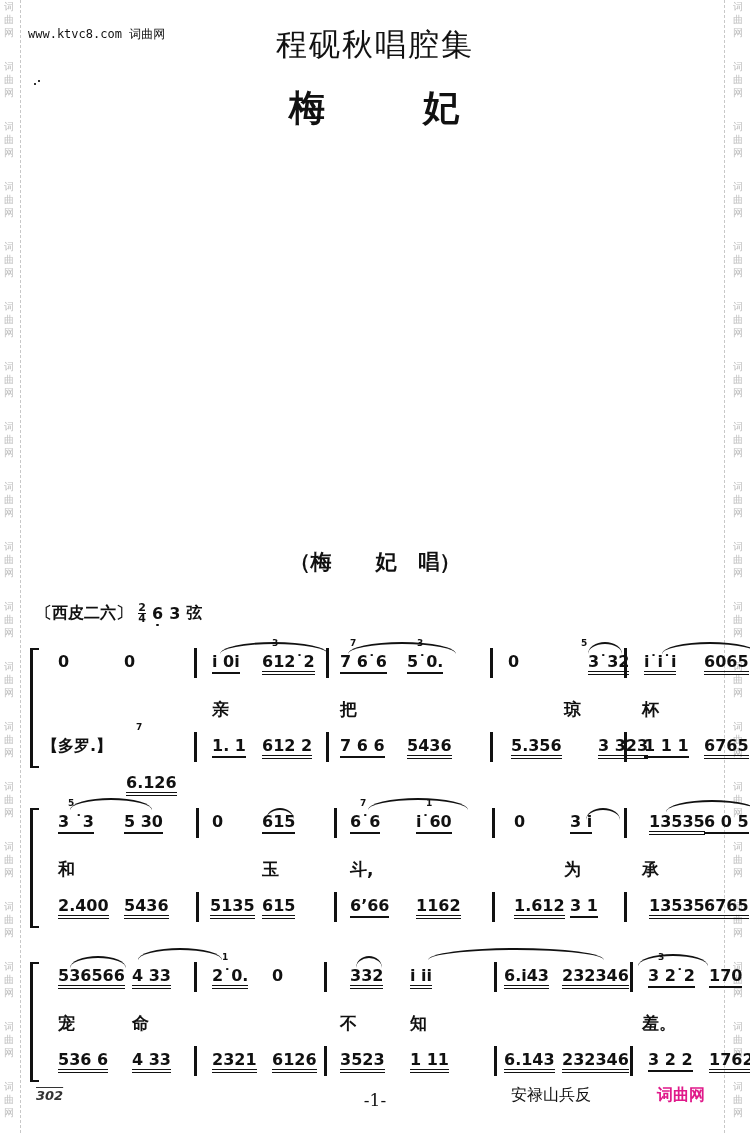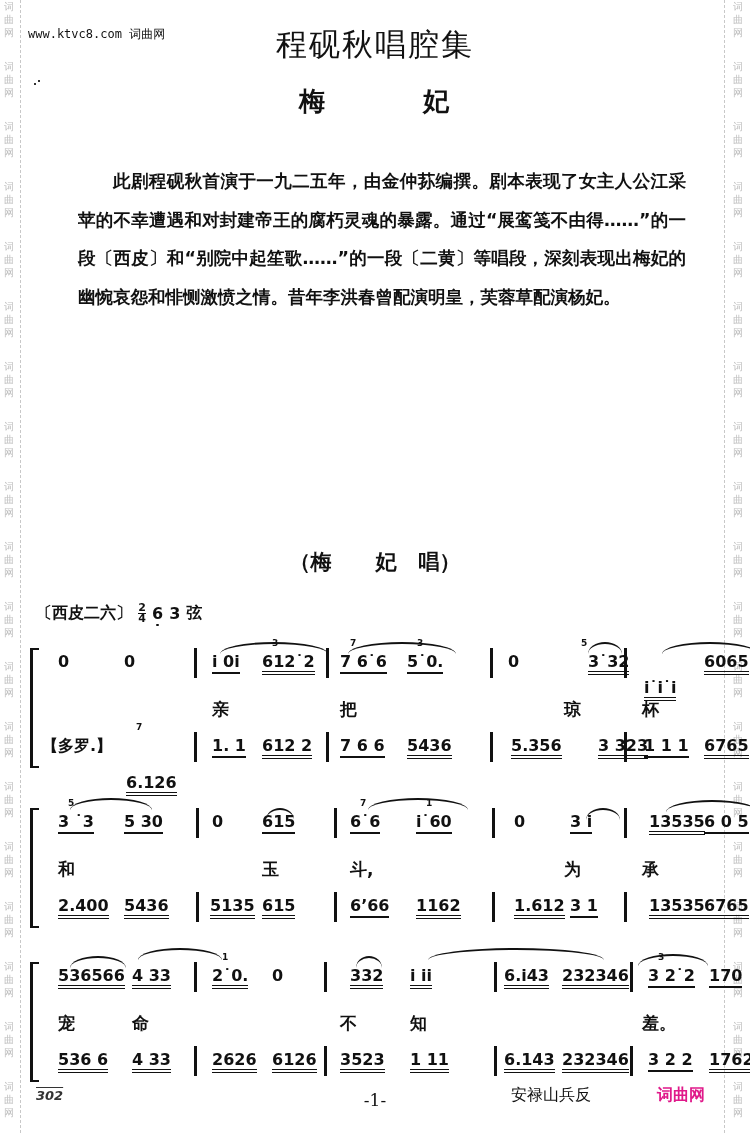--- a/index.html
+++ b/index.html
@@ -18,21 +18,21 @@
   .watermark-top {
     position: absolute; left: 28px; top: 26px; font-family: "DejaVu Sans Mono", monospace;
     font-size: 12px; color: #111;
   }
   .book-title {
     position: absolute; left: 0; width: 750px; top: 24px; text-align: center;
     font-size: 31px; letter-spacing: 2px; font-family: "DejaVu Serif", serif; color: #111;
   }
   .opera-title {
     position: absolute; left: 0; width: 750px; top: 84px; text-align: center;
-    font-size: 26px; font-weight: bold; font-family: "DejaVu Sans", sans-serif; letter-spacing: 2px;
+    font-size: 36px; font-weight: bold; font-family: "DejaVu Sans", sans-serif; letter-spacing: 2px;
   }
   .opera-title span { display: inline-block; }
   .opera-title .gap { width: 96px; }
   .intro {
     position: absolute; left: 78px; top: 162px; width: 608px;
     font-family: "DejaVu Sans", sans-serif; font-weight: bold; font-size: 17.5px; line-height: 38.5px;
     color: #111; text-align: justify; text-align-last: left;
   }
   .intro p { margin: 0; text-indent: 2em; }
   .intro p + p { margin-top: 0; }
@@ -275,21 +275,20 @@
 <div class="watermark-top">www.ktvc8.com 词曲网</div>
 <div class="stray-dot" style="left:34px;top:83px"></div>
 <div class="stray-dot" style="left:38px;top:80px;width:1.5px;height:1.5px"></div>
 
 <div class="book-title">程砚秋唱腔集</div>
 <div class="opera-title">
   <span>梅</span><span class="gap"></span><span>妃</span>
 </div>
 
 <div class="intro">
-  <p>此剧程砚秋首演于一九二五年，由金仲荪编撰。剧本表现了女主人公江采苹的不幸遭遇和对封建帝王的腐朽灵魂的暴露。通过“展鸾笺不由得……”的一段〔西皮〕和“别院中起笙歌……”的一段〔二黄〕等唱段，深刻表现出梅妃的幽惋哀怨和悱恻激愤之情。昔年李洪春曾配演明皇，芙蓉草配演杨妃。</p>
 </div>
 
 <div class="singer">
   <span>（梅</span><span class="gap"></span><span>妃</span><span class="gap" style="width:22px"></span><span>唱）</span>
 </div>
 
 <div class="tempo">
   <span>〔西皮二六〕</span>
   <span class="frac">
     <span>2</span>
@@ -313,21 +312,21 @@
       <div class="barline" style="left: 282px;"></div>
       <span class="grace" style="left: 306px;">7</span>
       <span class="cell ul" style="left: 296px;">7 6˙6</span>
       <span class="grace" style="left: 373px;">3</span>
       <span class="cell ul" style="left: 363px;">5˙0.</span>
       <div class="barline" style="left: 446px;"></div>
       <span class="cell" style="left: 464px;">0</span>
       <span class="grace" style="left: 537px;">5</span>
       <span class="cell ul2" style="left: 544px;">3˙32</span>
       <div class="barline" style="left: 580px;"></div>
-      <span class="cell ul2" style="left: 600px; margin-top: 26px;">i˙i˙i</span>
+      <span class="cell ul2" style="left: 600px;">i˙i˙i</span>
       <span class="cell ul2" style="left: 660px;">6065</span>
     </div>
   <div class="line lyric">
       <span class="cell" style="left: 168px;">亲</span>
       <span class="cell" style="left: 296px;">把</span>
       <span class="cell" style="left: 520px;">琼</span>
       <span class="cell" style="left: 598px;">杯</span>
     </div>
   <div class="line accomp">
       <span class="cell" style="left: -2px;">【多罗.】</span>
@@ -427,21 +426,21 @@
       <span class="cell" style="left: 14px;">宠</span>
       <span class="cell" style="left: 88px;">命</span>
       <span class="cell" style="left: 296px;">不</span>
       <span class="cell" style="left: 366px;">知</span>
       <span class="cell" style="left: 598px;">羞。</span>
     </div>
   <div class="line accomp">
       <span class="cell ul2" style="left: 14px;">536 6</span>
       <span class="cell ul2" style="left: 88px;">4 33</span>
       <div class="barline" style="left: 150px;"></div>
-      <span class="cell ul2" style="left: 168px;">2626</span>
+      <span class="cell ul2" style="left: 168px;">2321</span>
       <span class="cell ul2" style="left: 228px;">6126</span>
       <div class="barline" style="left: 280px;"></div>
       <span class="cell ul2" style="left: 296px;">3523</span>
       <span class="cell ul2" style="left: 366px;">1 11</span>
       <div class="barline" style="left: 450px;"></div>
       <span class="cell ul2" style="left: 460px;">6.143</span>
       <span class="cell ul2" style="left: 518px;">232346</span>
       <div class="barline" style="left: 586px;"></div>
       <span class="cell ul" style="left: 604px;">3 2 2</span>
       <span class="cell ul2" style="left: 665px;">1762</span>

